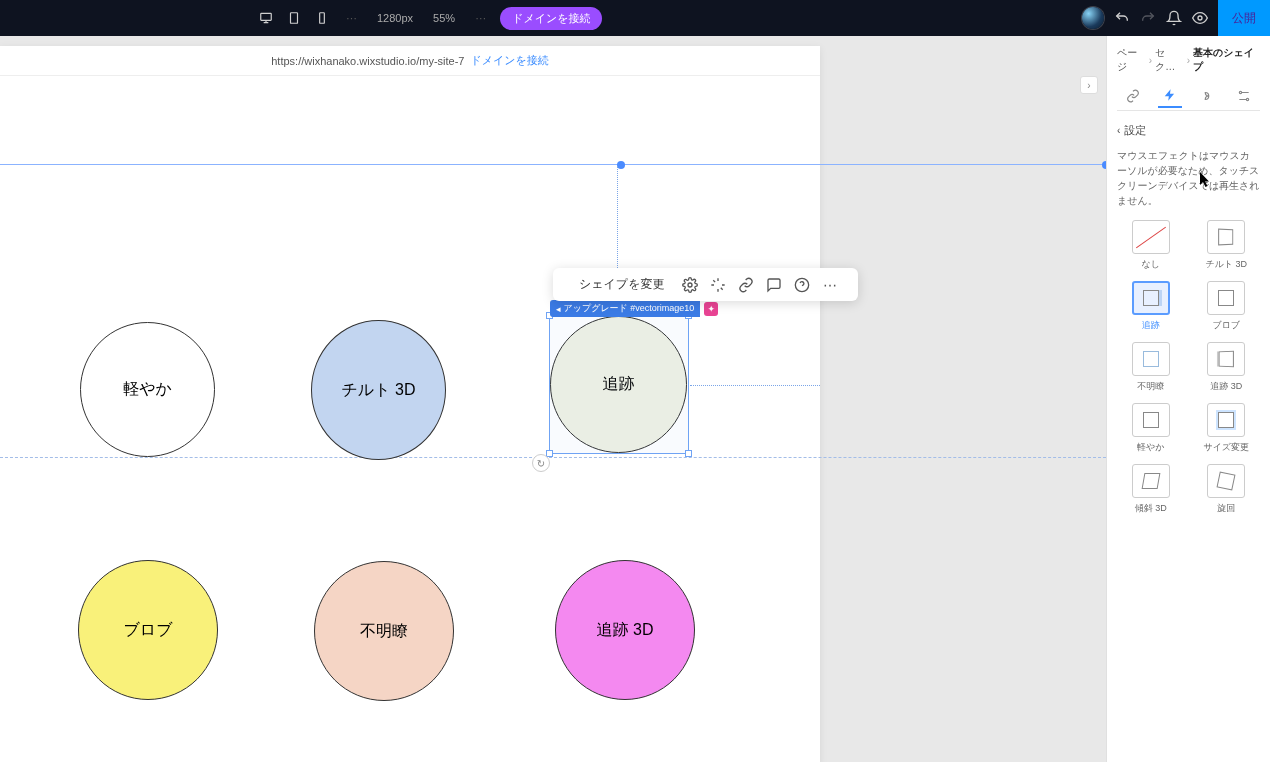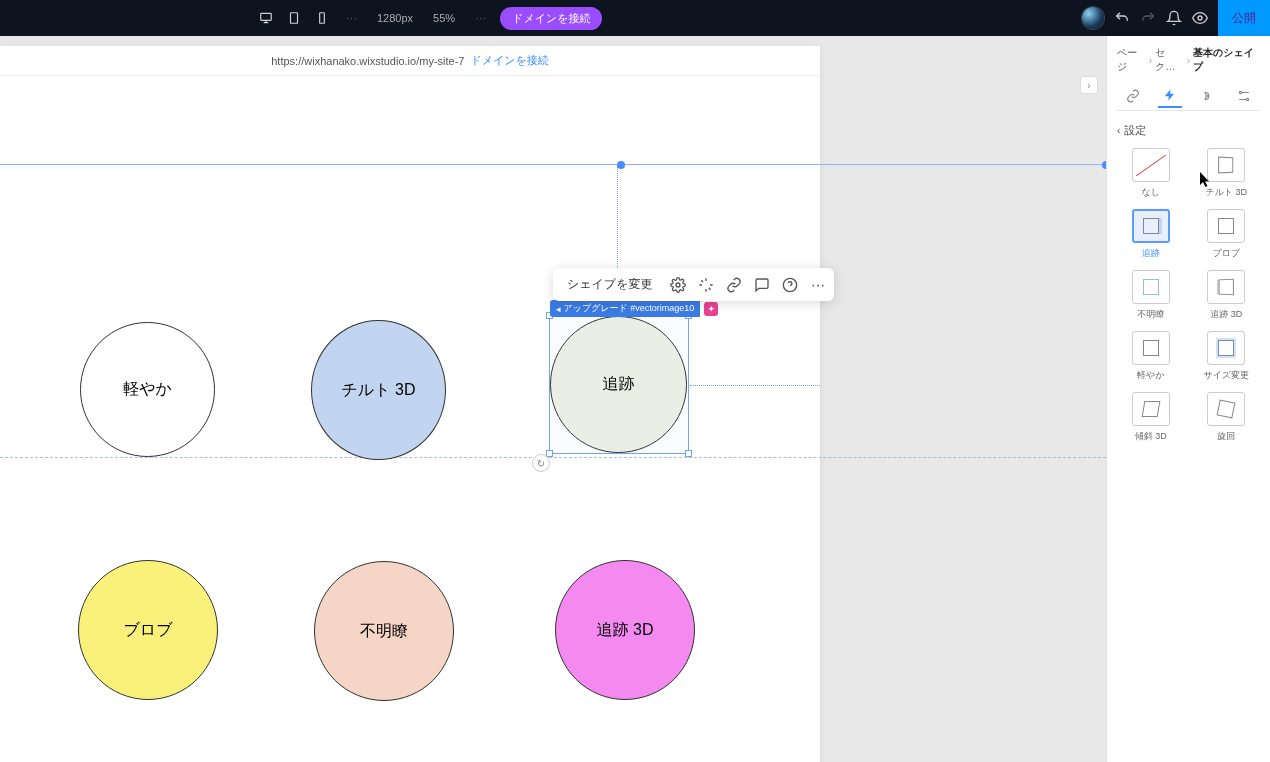--- a/index.html
+++ b/index.html
@@ -48,21 +48,21 @@
     .sel-handle { position:absolute; width:7px; height:7px; background:#fff; border:1px solid #6fa3f4;}
     .sel-handle.tl{left:-4px;top:-4px;} .sel-handle.tr{right:-4px;top:-4px;}
     .sel-handle.bl{left:-4px;bottom:-4px;} .sel-handle.br{right:-4px;bottom:-4px;}
     
     .repeat-btn { position:absolute; left:532px; top:418px; width:18px; height:18px; border:1px solid #ccc; border-radius:50%; background:#fff; display:flex;align-items:center;justify-content:center;font-size:10px;color:#888;cursor:pointer;}
     
     .element-label { position:absolute; left:550px; top:264px; display:flex; gap:4px; align-items:center;}
     .element-chip { background:#3b7be5; color:#fff; font-size:9px; padding:2px 6px; border-radius:3px 0 0 3px; display:flex;align-items:center;gap:3px;}
     .element-badge { background:#e84393; color:#fff; width:14px;height:14px;border-radius:3px;display:flex;align-items:center;justify-content:center;font-size:9px;}
     
-    .floating-toolbar { position: absolute; left: 553px; top: 232px; background:#fff; border-radius: 6px; box-shadow: 0 2px 12px rgba(0,0,0,.15); display:flex; align-items:center; padding: 6px 8px; gap:12px;}
+    .floating-toolbar { position: absolute; left: 553px; top: 232px; background:#fff; border-radius: 6px; box-shadow: 0 2px 12px rgba(0,0,0,.15); display:flex; align-items:center; padding: 6px 20px; gap:12px;}
     .ft-label { font-size: 12px; color:#333; padding: 2px 6px; cursor:pointer;}
     .ft-icon { width:16px; height:16px; display:flex;align-items:center;justify-content:center;color:#555;cursor:pointer;}
 
     .right-collapse { position:absolute; left: 1080px; top: 40px; width:18px; height:18px; background:#fff; border:1px solid #ddd; border-radius:3px; display:flex;align-items:center;justify-content:center;cursor:pointer;font-size:10px;color:#888;}
 
     .right-panel { width: 164px; background: #fff; border-left: 1px solid #e0e0e0; padding: 8px 10px; overflow-y:auto;}
     .breadcrumb { font-size: 10px; color:#555; padding: 2px 0 8px; display:flex; gap:3px; align-items:center;}
     .breadcrumb .bc-item { cursor:pointer; }
     .breadcrumb .bc-sep { color:#aaa; }
     .breadcrumb .bc-current { font-weight:700; color:#222;}
@@ -259,20 +259,21 @@
             <path d="M8 6h12M4 18h12"></path>
           </svg>
         </div>
     </div>
 
     <div class="back-row">
       <span style="font-size:10px">‹</span>
       <span>設定</span>
     </div>
 
+    <div class="hint-text">マウスエフェクトはマウスカーソルが必要なため、タッチスクリーンデバイスでは再生されません。</div>
 
     <div class="effect-grid" id="effect-grid">
         <div class="effect-item">
           <div class="effect-thumb none-eff"></div>
           <div class="effect-label">なし</div>
         </div>
         <div class="effect-item">
           <div class="effect-thumb">
             <div class="inner-sq" style="transform: perspective(60px) rotateY(20deg);"></div>
           </div>

